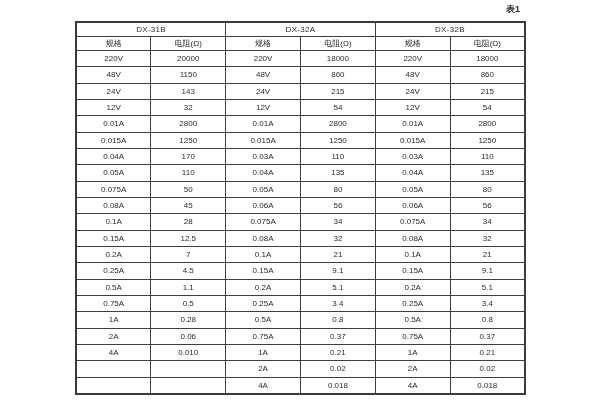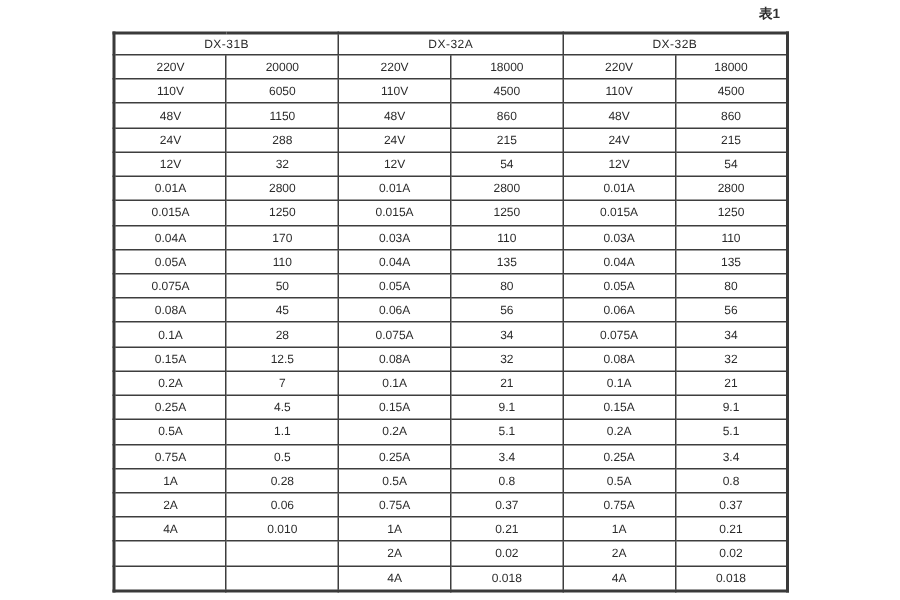--- a/index.html
+++ b/index.html
@@ -57,49 +57,49 @@
 
 <div class="caption">表1</div>
 
 <table class="spec-table">
   <thead>
     <tr class="group-row">
       <th colspan="2">DX-31B</th>
       <th colspan="2">DX-32A</th>
       <th colspan="2">DX-32B</th>
     </tr>
+    <tr>
+      <th>规格</th>
+      <th>电阻(Ω)</th>
+      <th>规格</th>
+      <th>电阻(Ω)</th>
+      <th>规格</th>
+      <th>电阻(Ω)</th>
+    </tr>
   </thead>
   <tbody>
       <tr>
         <td>220V</td>
         <td>20000</td>
         <td>220V</td>
         <td>18000</td>
         <td>220V</td>
         <td>18000</td>
       </tr>
       <tr>
-        <td>110V</td>
-        <td>6050</td>
-        <td>110V</td>
-        <td>4500</td>
-        <td>110V</td>
-        <td>4500</td>
-      </tr>
-      <tr>
         <td>48V</td>
         <td>1150</td>
         <td>48V</td>
         <td>860</td>
         <td>48V</td>
         <td>860</td>
       </tr>
       <tr>
         <td>24V</td>
-        <td>288</td>
+        <td>143</td>
         <td>24V</td>
         <td>215</td>
         <td>24V</td>
         <td>215</td>
       </tr>
       <tr>
         <td>12V</td>
         <td>32</td>
         <td>12V</td>
         <td>54</td>

